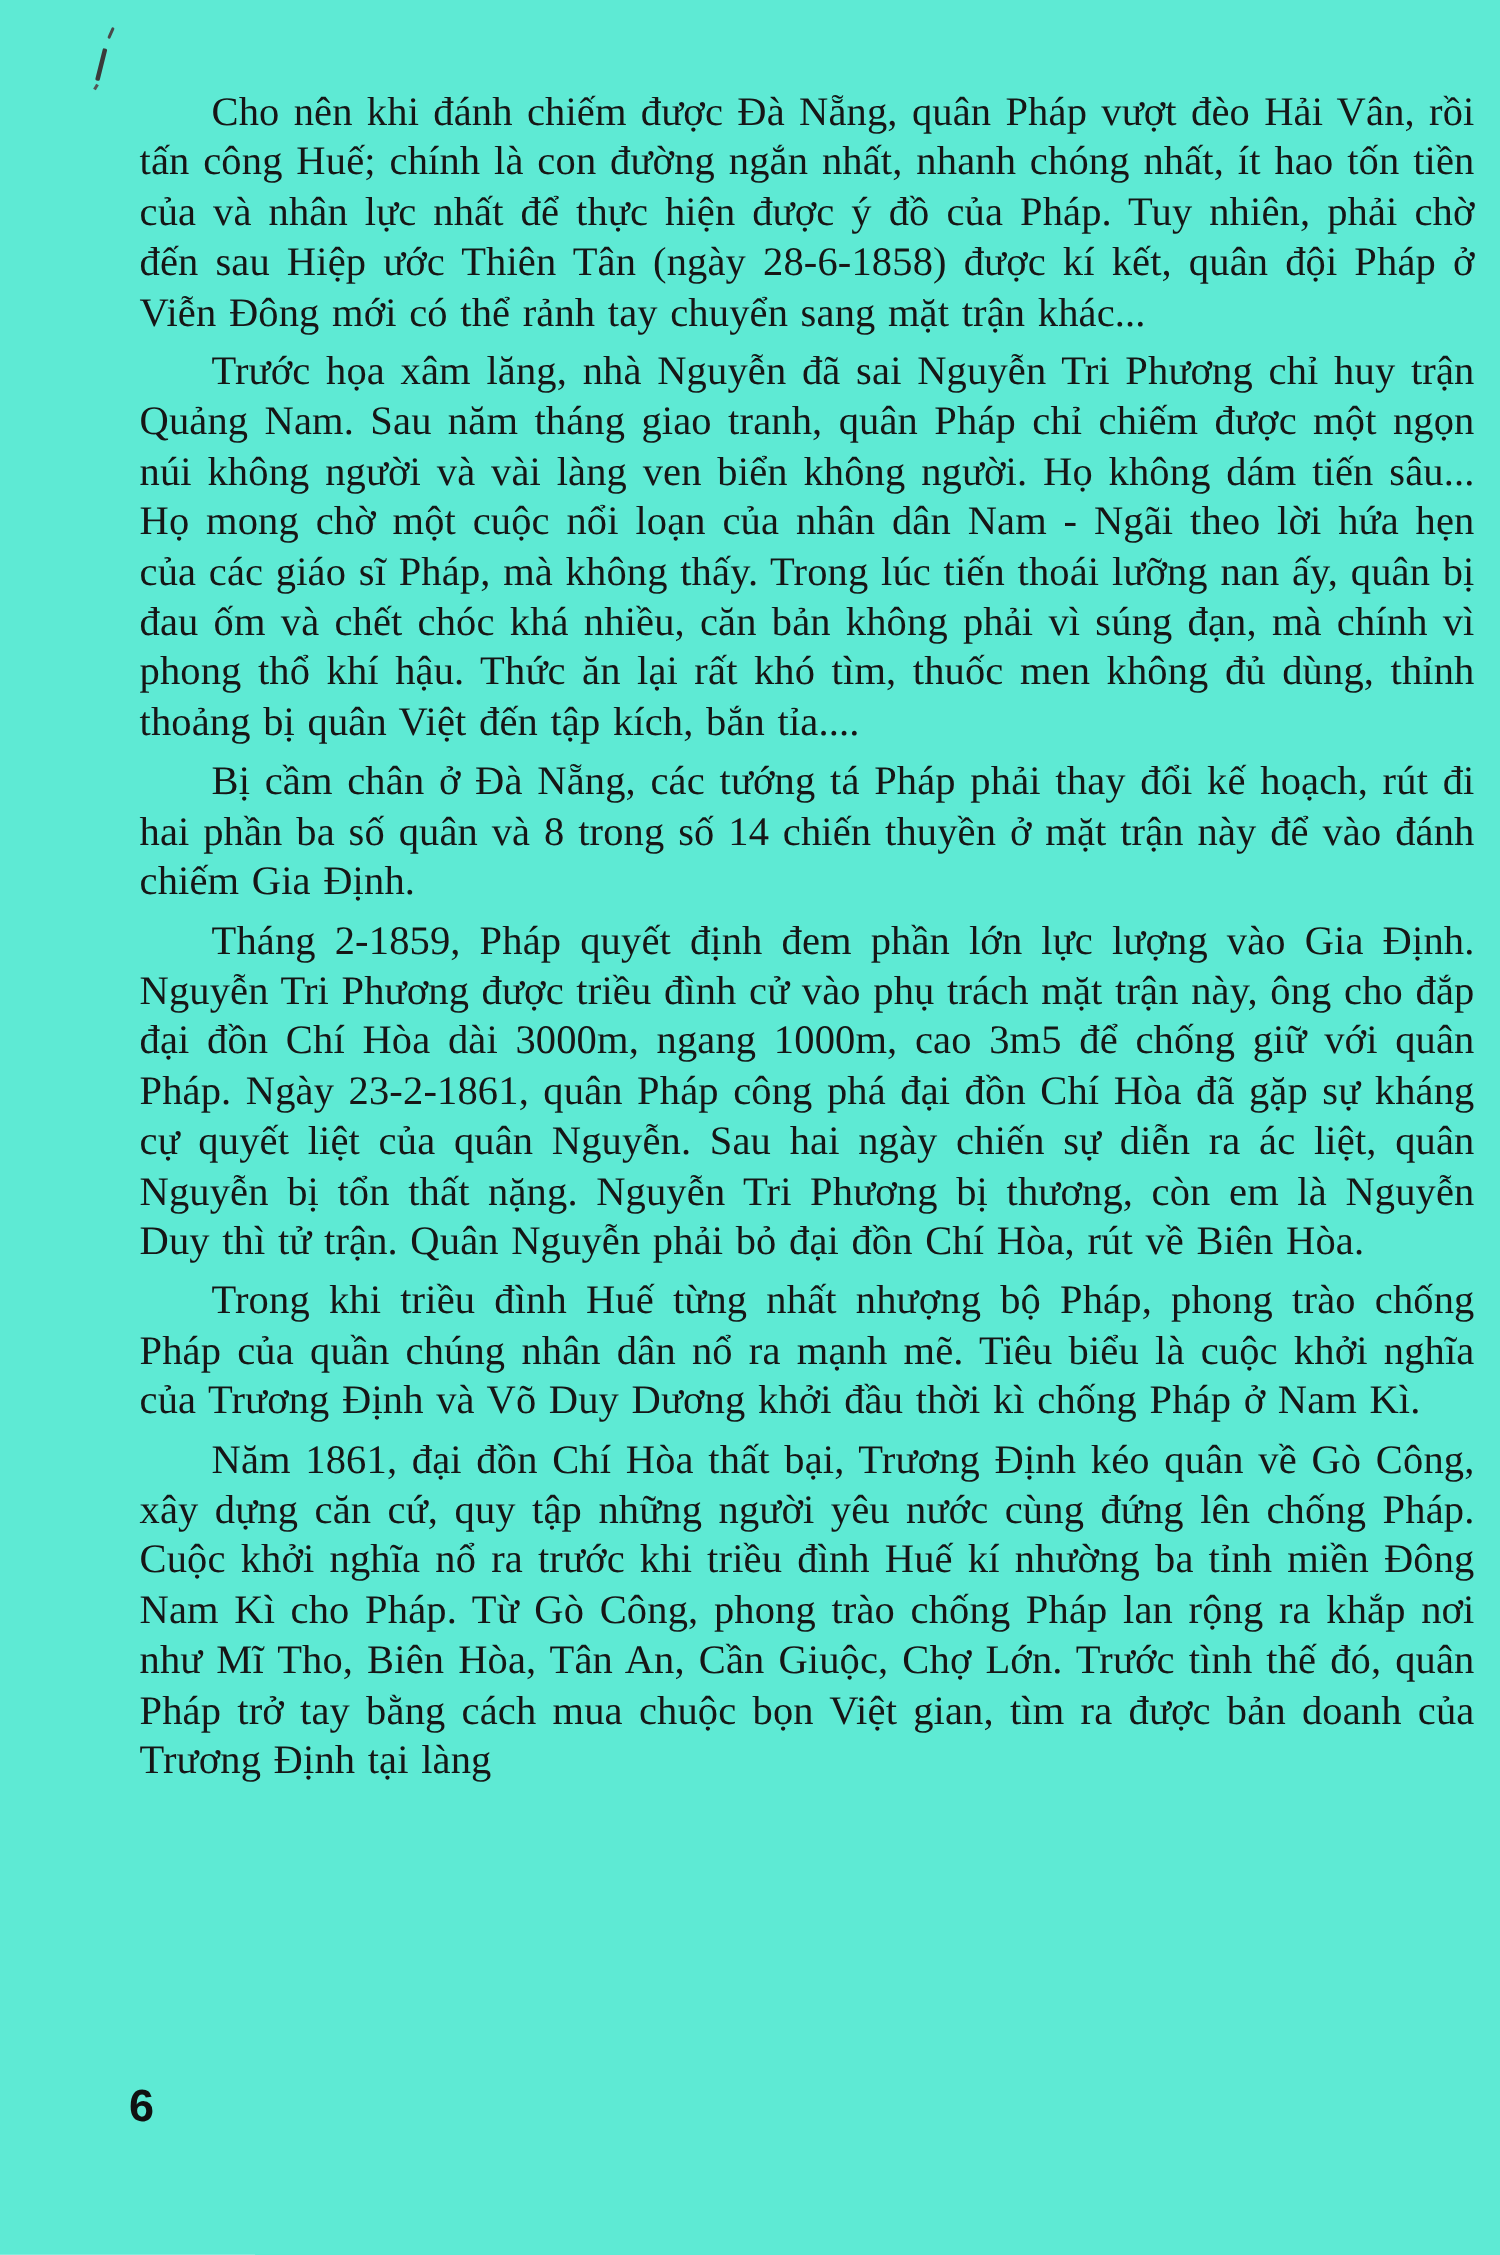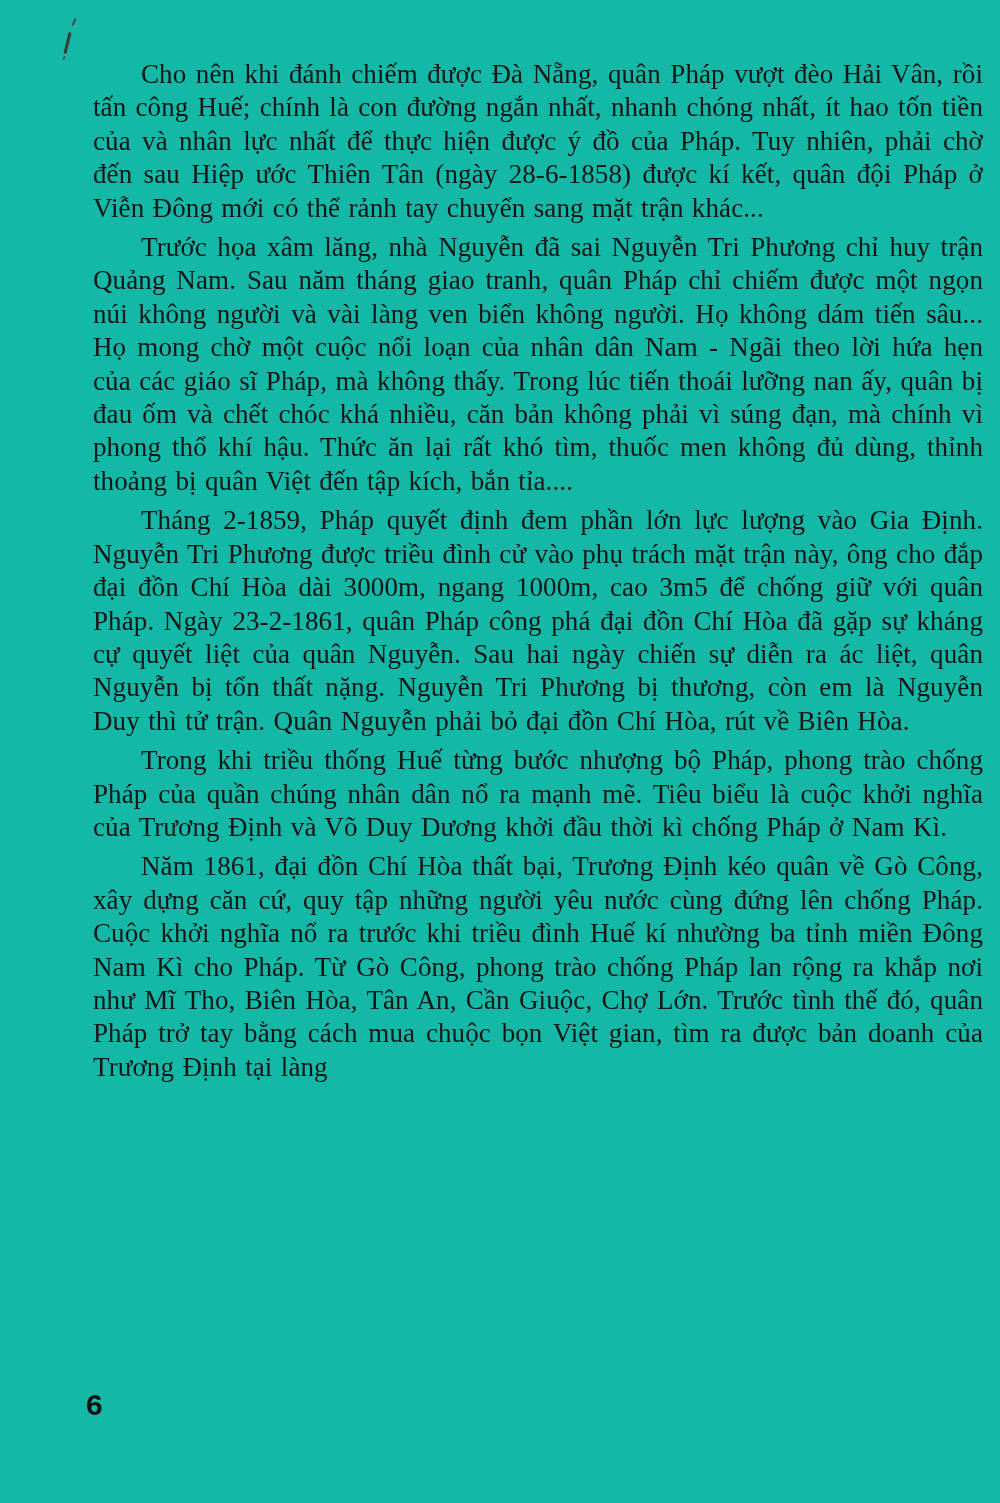--- a/index.html
+++ b/index.html
@@ -10,21 +10,21 @@
   body {
     width: 1000px;
     height: 1503px;
     background: #f4f4f2;
     position: relative;
     overflow: hidden;
   }
   .page {
     position: absolute;
     inset: 0;
-    background: #14b8a6;
+    background: #5eead4;
     color: #161616;
     font-family: "Liberation Serif", "DejaVu Serif", serif;
   }
   .text-block {
     position: absolute;
     left: 93px;
     top: 58px;
     width: 890px;
   }
   .para {
@@ -90,20 +90,21 @@
 
   <div class="pen-mark">
     <span class="m1"></span>
     <span class="m2"></span>
     <span class="m3"></span>
   </div>
 
   <div class="text-block">
     <p class="para">Cho nên khi đánh chiếm được Đà Nẵng, quân Pháp vượt đèo Hải Vân, rồi tấn công Huế; chính là con đường ngắn nhất, nhanh chóng nhất, ít hao tốn tiền của và nhân lực nhất để thực hiện được ý đồ của Pháp. Tuy nhiên, phải chờ đến sau Hiệp ước Thiên Tân (ngày 28-6-1858) được kí kết, quân đội Pháp ở Viễn Đông mới có thể rảnh tay chuyển sang mặt trận khác...</p>
     <p class="para">Trước họa xâm lăng, nhà Nguyễn đã sai Nguyễn Tri Phương chỉ huy trận Quảng Nam. Sau năm tháng giao tranh, quân Pháp chỉ chiếm được một ngọn núi không người và vài làng ven biển không người. Họ không dám tiến sâu... Họ mong chờ một cuộc nổi loạn của nhân dân Nam - Ngãi theo lời hứa hẹn của các giáo sĩ Pháp, mà không thấy. Trong lúc tiến thoái lưỡng nan ấy, quân bị đau ốm và chết chóc khá nhiều, căn bản không phải vì súng đạn, mà chính vì phong thổ khí hậu. Thức ăn lại rất khó tìm, thuốc men không đủ dùng, thỉnh thoảng bị quân Việt đến tập kích, bắn tỉa....</p>
+    <p class="para">Bị cầm chân ở Đà Nẵng, các tướng tá Pháp phải thay đổi kế hoạch, rút đi hai phần ba số quân và 8 trong số 14 chiến thuyền ở mặt trận này để vào đánh chiếm Gia Định.</p>
     <p class="para">Tháng 2-1859, Pháp quyết định đem phần lớn lực lượng vào Gia Định. Nguyễn Tri Phương được triều đình cử vào phụ trách mặt trận này, ông cho đắp đại đồn Chí Hòa dài 3000m, ngang 1000m, cao 3m5 để chống giữ với quân Pháp. Ngày 23-2-1861, quân Pháp công phá đại đồn Chí Hòa đã gặp sự kháng cự quyết liệt của quân Nguyễn. Sau hai ngày chiến sự diễn ra ác liệt, quân Nguyễn bị tổn thất nặng. Nguyễn Tri Phương bị thương, còn em là Nguyễn Duy thì tử trận. Quân Nguyễn phải bỏ đại đồn Chí Hòa, rút về Biên Hòa.</p>
-    <p class="para">Trong khi triều thống Huế từng bước nhượng bộ Pháp, phong trào chống Pháp của quần chúng nhân dân nổ ra mạnh mẽ. Tiêu biểu là cuộc khởi nghĩa của Trương Định và Võ Duy Dương khởi đầu thời kì chống Pháp ở Nam Kì.</p>
+    <p class="para">Trong khi triều đình Huế từng nhất nhượng bộ Pháp, phong trào chống Pháp của quần chúng nhân dân nổ ra mạnh mẽ. Tiêu biểu là cuộc khởi nghĩa của Trương Định và Võ Duy Dương khởi đầu thời kì chống Pháp ở Nam Kì.</p>
     <p class="para">Năm 1861, đại đồn Chí Hòa thất bại, Trương Định kéo quân về Gò Công, xây dựng căn cứ, quy tập những người yêu nước cùng đứng lên chống Pháp. Cuộc khởi nghĩa nổ ra trước khi triều đình Huế kí nhường ba tỉnh miền Đông Nam Kì cho Pháp. Từ Gò Công, phong trào chống Pháp lan rộng ra khắp nơi như Mĩ Tho, Biên Hòa, Tân An, Cần Giuộc, Chợ Lớn. Trước tình thế đó, quân Pháp trở tay bằng cách mua chuộc bọn Việt gian, tìm ra được bản doanh của Trương Định tại làng</p>
   </div>
 
   <div class="page-number">6</div>
 
 </div>
 
 </body></html>

